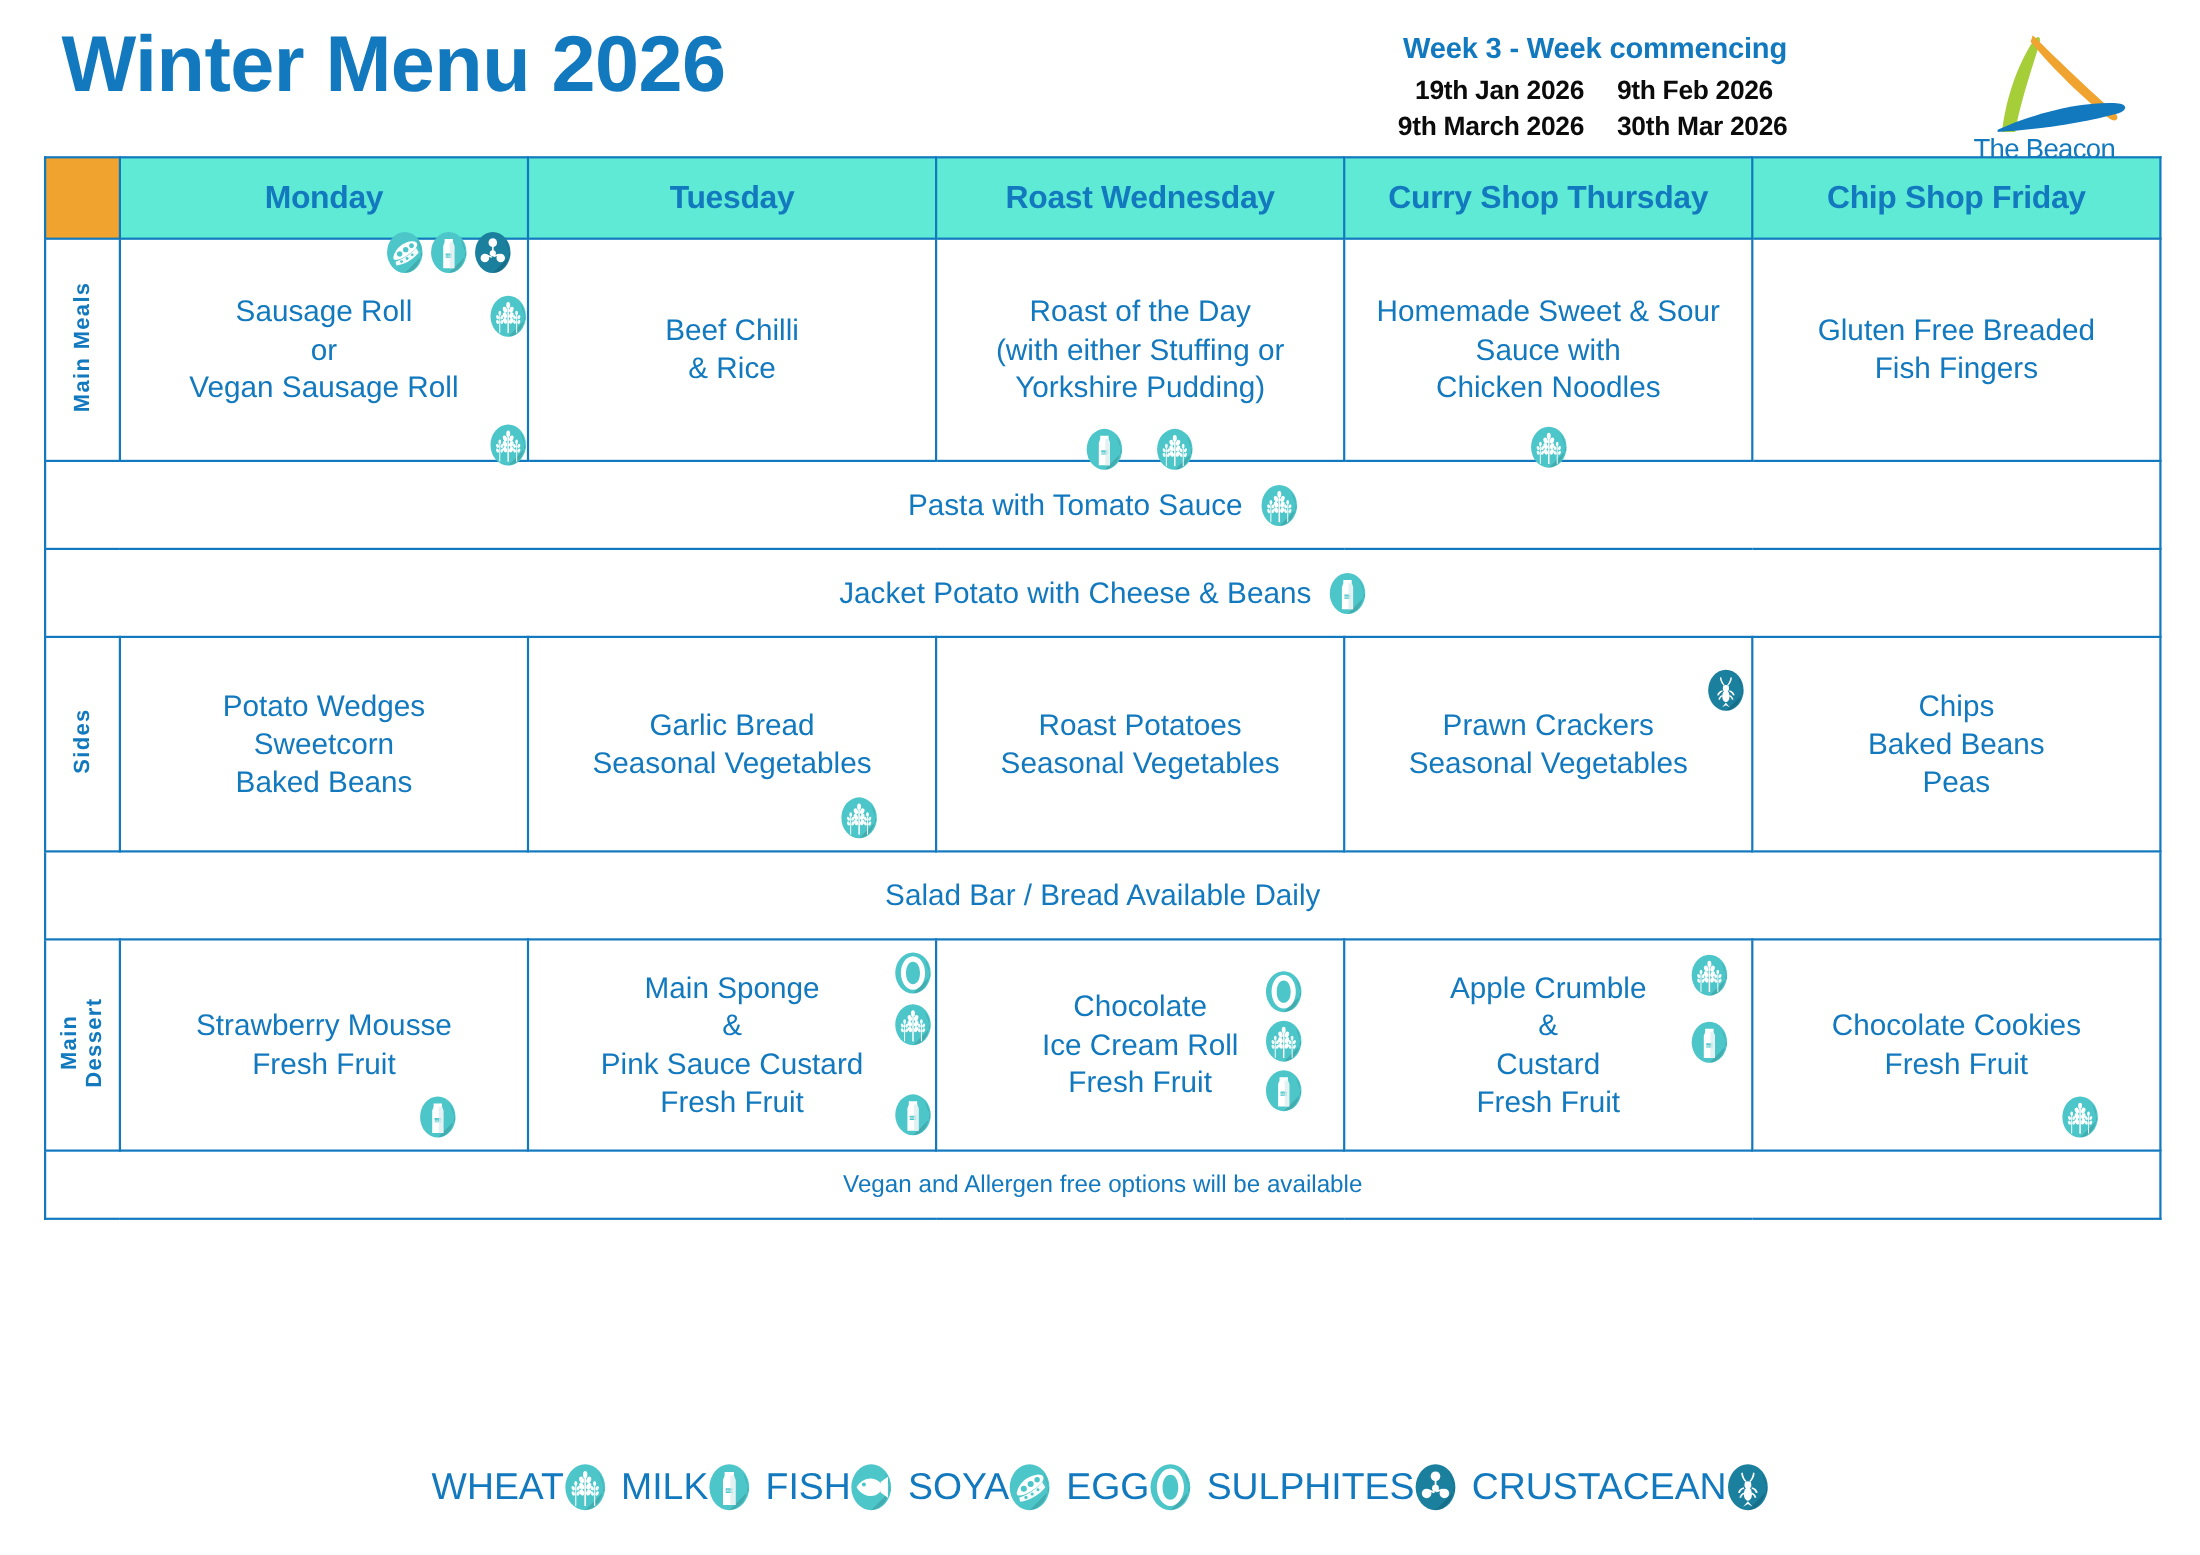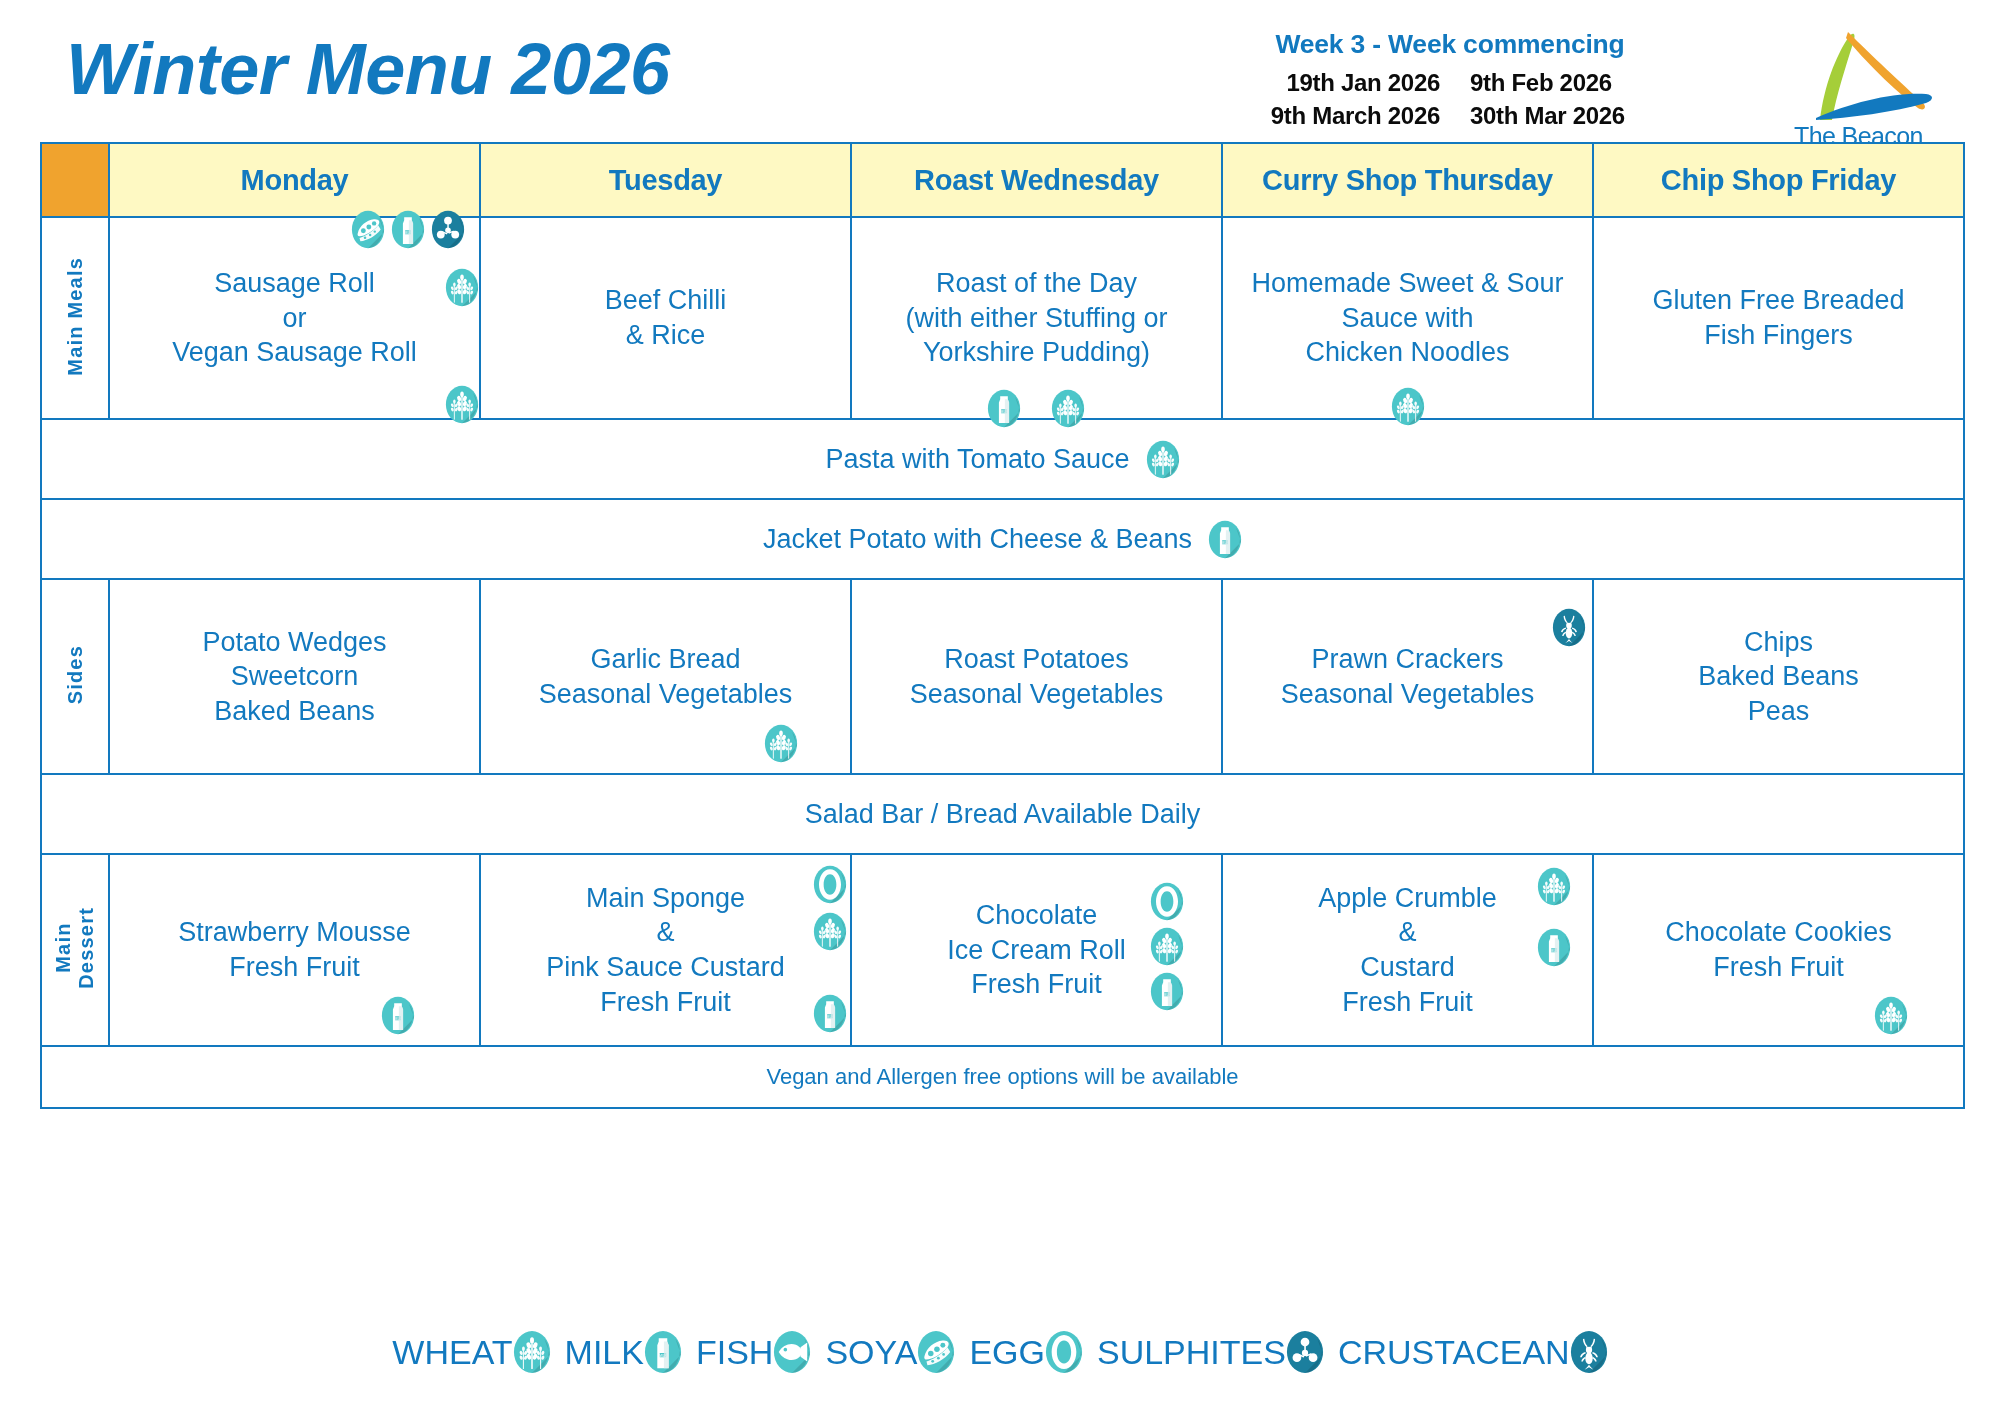--- a/index.html
+++ b/index.html
@@ -26,23 +26,22 @@
     position: absolute;
     left: 56px;
     top: 22px;
   }
   .main-title {
     font-size: 72px;
     font-weight: bold;
     color: #1279bf;
     letter-spacing: -0.5px;
     line-height: 1.05;
-    margin: 10px;
+    margin: 0;
     font-family: "Liberation Sans", sans-serif;
-    font-style: italic;
   }
   .sub-note {
     font-size: 18.5px;
     font-weight: bold;
     color: #1279bf;
     margin-top: 12px;
     letter-spacing: -0.2px;
   }
 
   .week-block {
@@ -109,21 +108,21 @@
     border: 2px solid #1279bf;
     padding: 0;
     vertical-align: middle;
     text-align: center;
   }
   .col-label { width: 68px; }
   .col-day { width: 371px; }
 
   thead th {
     height: 72px;
-    background: #fef9c3;
+    background: #5eead4;
     color: #1279bf;
     font-size: 29px;
     font-weight: bold;
     letter-spacing: -0.3px;
   }
   th.corner {
     background: #f0a32e;
     border-color: #1279bf;
   }
 

